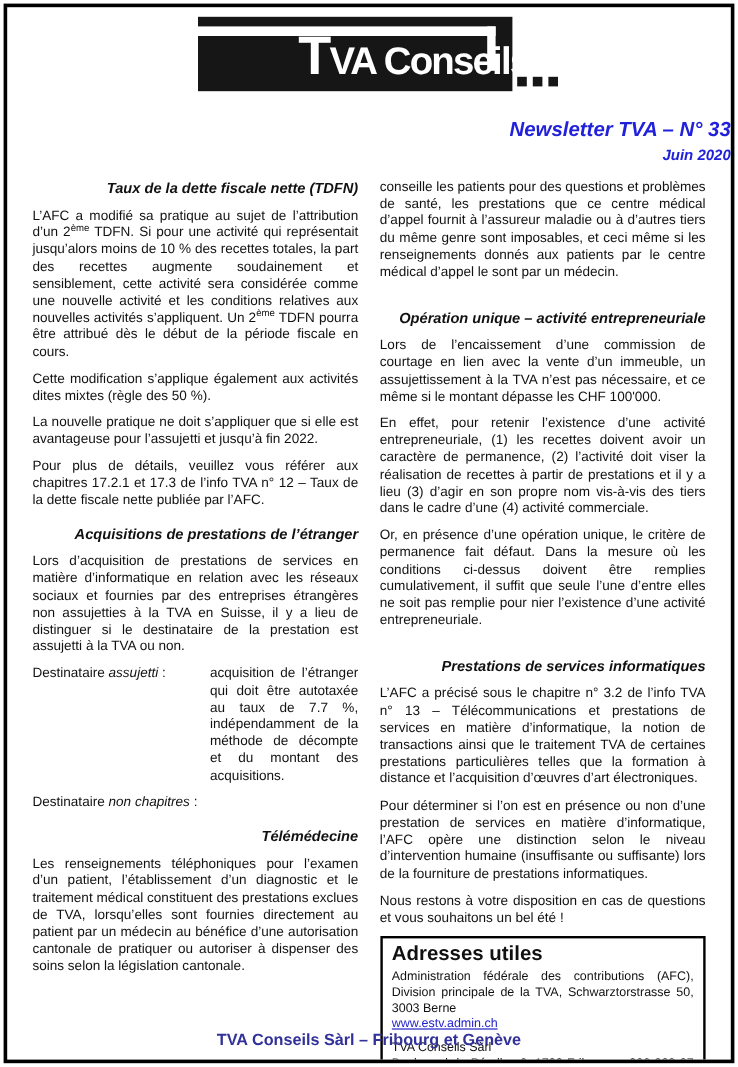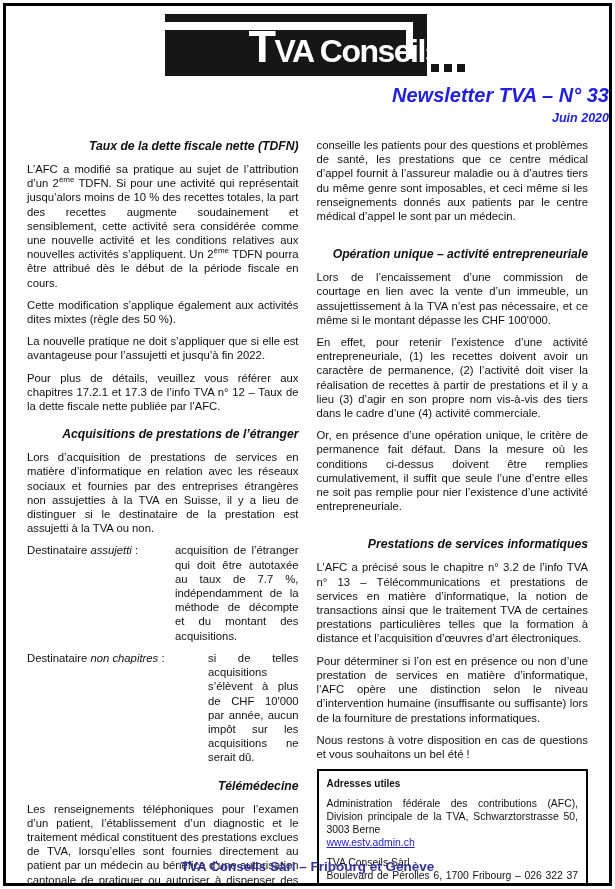--- a/index.html
+++ b/index.html
@@ -14,39 +14,39 @@
   
   .header { padding-top:8px; text-align:right; }
   .logo-wrap { position:relative; width:300px; height:63px; margin:0 auto; left:7px; }
   .logo-box { position:absolute; left:0; top:0; width:262px; height:62px; background:var(--logo-black,#161616); }
   .logo-bar { position:absolute; left:0; top:8px; right:14px; height:8px; background:#fff; }
   .logo-bracket { position:absolute; right:14px; top:8px; width:7px; height:37px; background:#fff; }
   .logo-text { position:absolute; left:84px; bottom:7px; color:#fff; font-weight:bold; font-size:32px; letter-spacing:-1.5px; line-height:1; white-space:nowrap; }
   .logo-t { font-size:45px; }
   .logo-dots { position:absolute; right:0; bottom:5px; display:flex; gap:5px; }
   .logo-dots span { width:8px; height:8px; background:var(--logo-black,#161616); display:block; }
-  .nl-title { margin-top:7px; font-size:20px; font-weight:bold; font-style:italic; color:var(--title-blue,#2121DC); }
+  .nl-title { margin-top:21px; font-size:17px; font-weight:bold; font-style:italic; color:var(--title-blue,#2121DC); }
   .nl-date  { margin-top:4px; font-size:12.5px; font-weight:bold; font-style:italic; color:var(--title-blue,#2121DC); }
   
   .columns { display:flex; gap:18px; padding:13px 21px 0; }
   .col { flex:1 1 0; min-width:0; font-size:11.3px; line-height:14.2px; text-align:justify; }
   .col p { margin:0 0 8px; }
   h2.sec { font-size:12.2px; line-height:15px; font-weight:bold; margin:14px 0 8px; text-align:right;font-style:italic; }
   h2.first { margin-top:1px; }
   .col-right h2.sec { margin-top:24px; }
   sup { font-size:8px; line-height:0; }
   .dest-item { display:flex; margin:0 0 8px; }
   .dest-label { flex:0 0 auto; white-space:nowrap; }
   .dest-label em { font-style:italic; }
   .w1 { width:148px; }
   .w2 { width:181px; }
   .dest-text { flex:1 1 auto; text-align:justify; min-width:0; }
   
   .addr-box { border:2px solid #000; padding:4px 8px 5px; margin-top:4px; font-size:10.4px; line-height:13px; }
-  .addr-title { font-weight:bold; font-size:10px; margin:2px 0 7px; text-align:left; }
+  .addr-title { font-weight:bold; font-size:17px; margin:2px 0 7px; text-align:left; }
   .addr-box p { margin:0 0 7px; }
   .addr-box p.last { margin-bottom:2px; }
   a.link { color:var(--link-blue,#2222CC); text-decoration:underline; cursor:pointer; }
   
   .footer { position:absolute; left:0; right:0; bottom:9px; text-align:center; font-weight:bold; font-size:13.5px; color:var(--footer-blue,#313199); }
 </style>
 </head>
 <body>
 
 <div class="page">
@@ -79,21 +79,20 @@
 
       <h2 class="sec">Acquisitions de prestations de l’étranger</h2>
       <p>Lors d’acquisition de prestations de services en matière d’informatique en relation avec les réseaux sociaux et fournies par des entreprises étrangères non assujetties à la TVA en Suisse, il y a lieu de distinguer si le destinataire de la prestation est assujetti à la TVA ou non.</p>
 
       <div class="dest-item">
         <span class="dest-label w1"><span>Destinataire</span> <em>assujetti</em><span>&nbsp;:</span></span>
         <span class="dest-text">acquisition de l’étranger qui doit être autotaxée au taux de 7.7 %, indépendamment de la méthode de décompte et du montant des acquisitions.</span>
       </div>
       <div class="dest-item">
         <span class="dest-label w2"><span>Destinataire</span> <em>non chapitres</em><span>&nbsp;:</span></span>
-        <span class="dest-text">si de telles acquisitions s’élèvent à plus de CHF 10'000 par année, aucun impôt sur les acquisitions ne serait dû.</span>
       </div>
 
       <h2 class="sec">Télémédecine</h2>
       <p>Les renseignements téléphoniques pour l’examen d’un patient, l’établissement d’un diagnostic et le traitement médical constituent des prestations exclues de TVA, lorsqu’elles sont fournies directement au patient par un médecin au bénéfice d’une autorisation cantonale de pratiquer ou autoriser à dispenser des soins selon la législation cantonale.</p>
 
     </div>
 
     <div class="col col-right">
       <p>conseille les patients pour des questions et problèmes de santé, les prestations que ce centre médical d’appel fournit à l’assureur maladie ou à d’autres tiers du même genre sont imposables, et ceci même si les renseignements donnés aux patients par le centre médical d’appel le sont par un médecin.</p>
 

